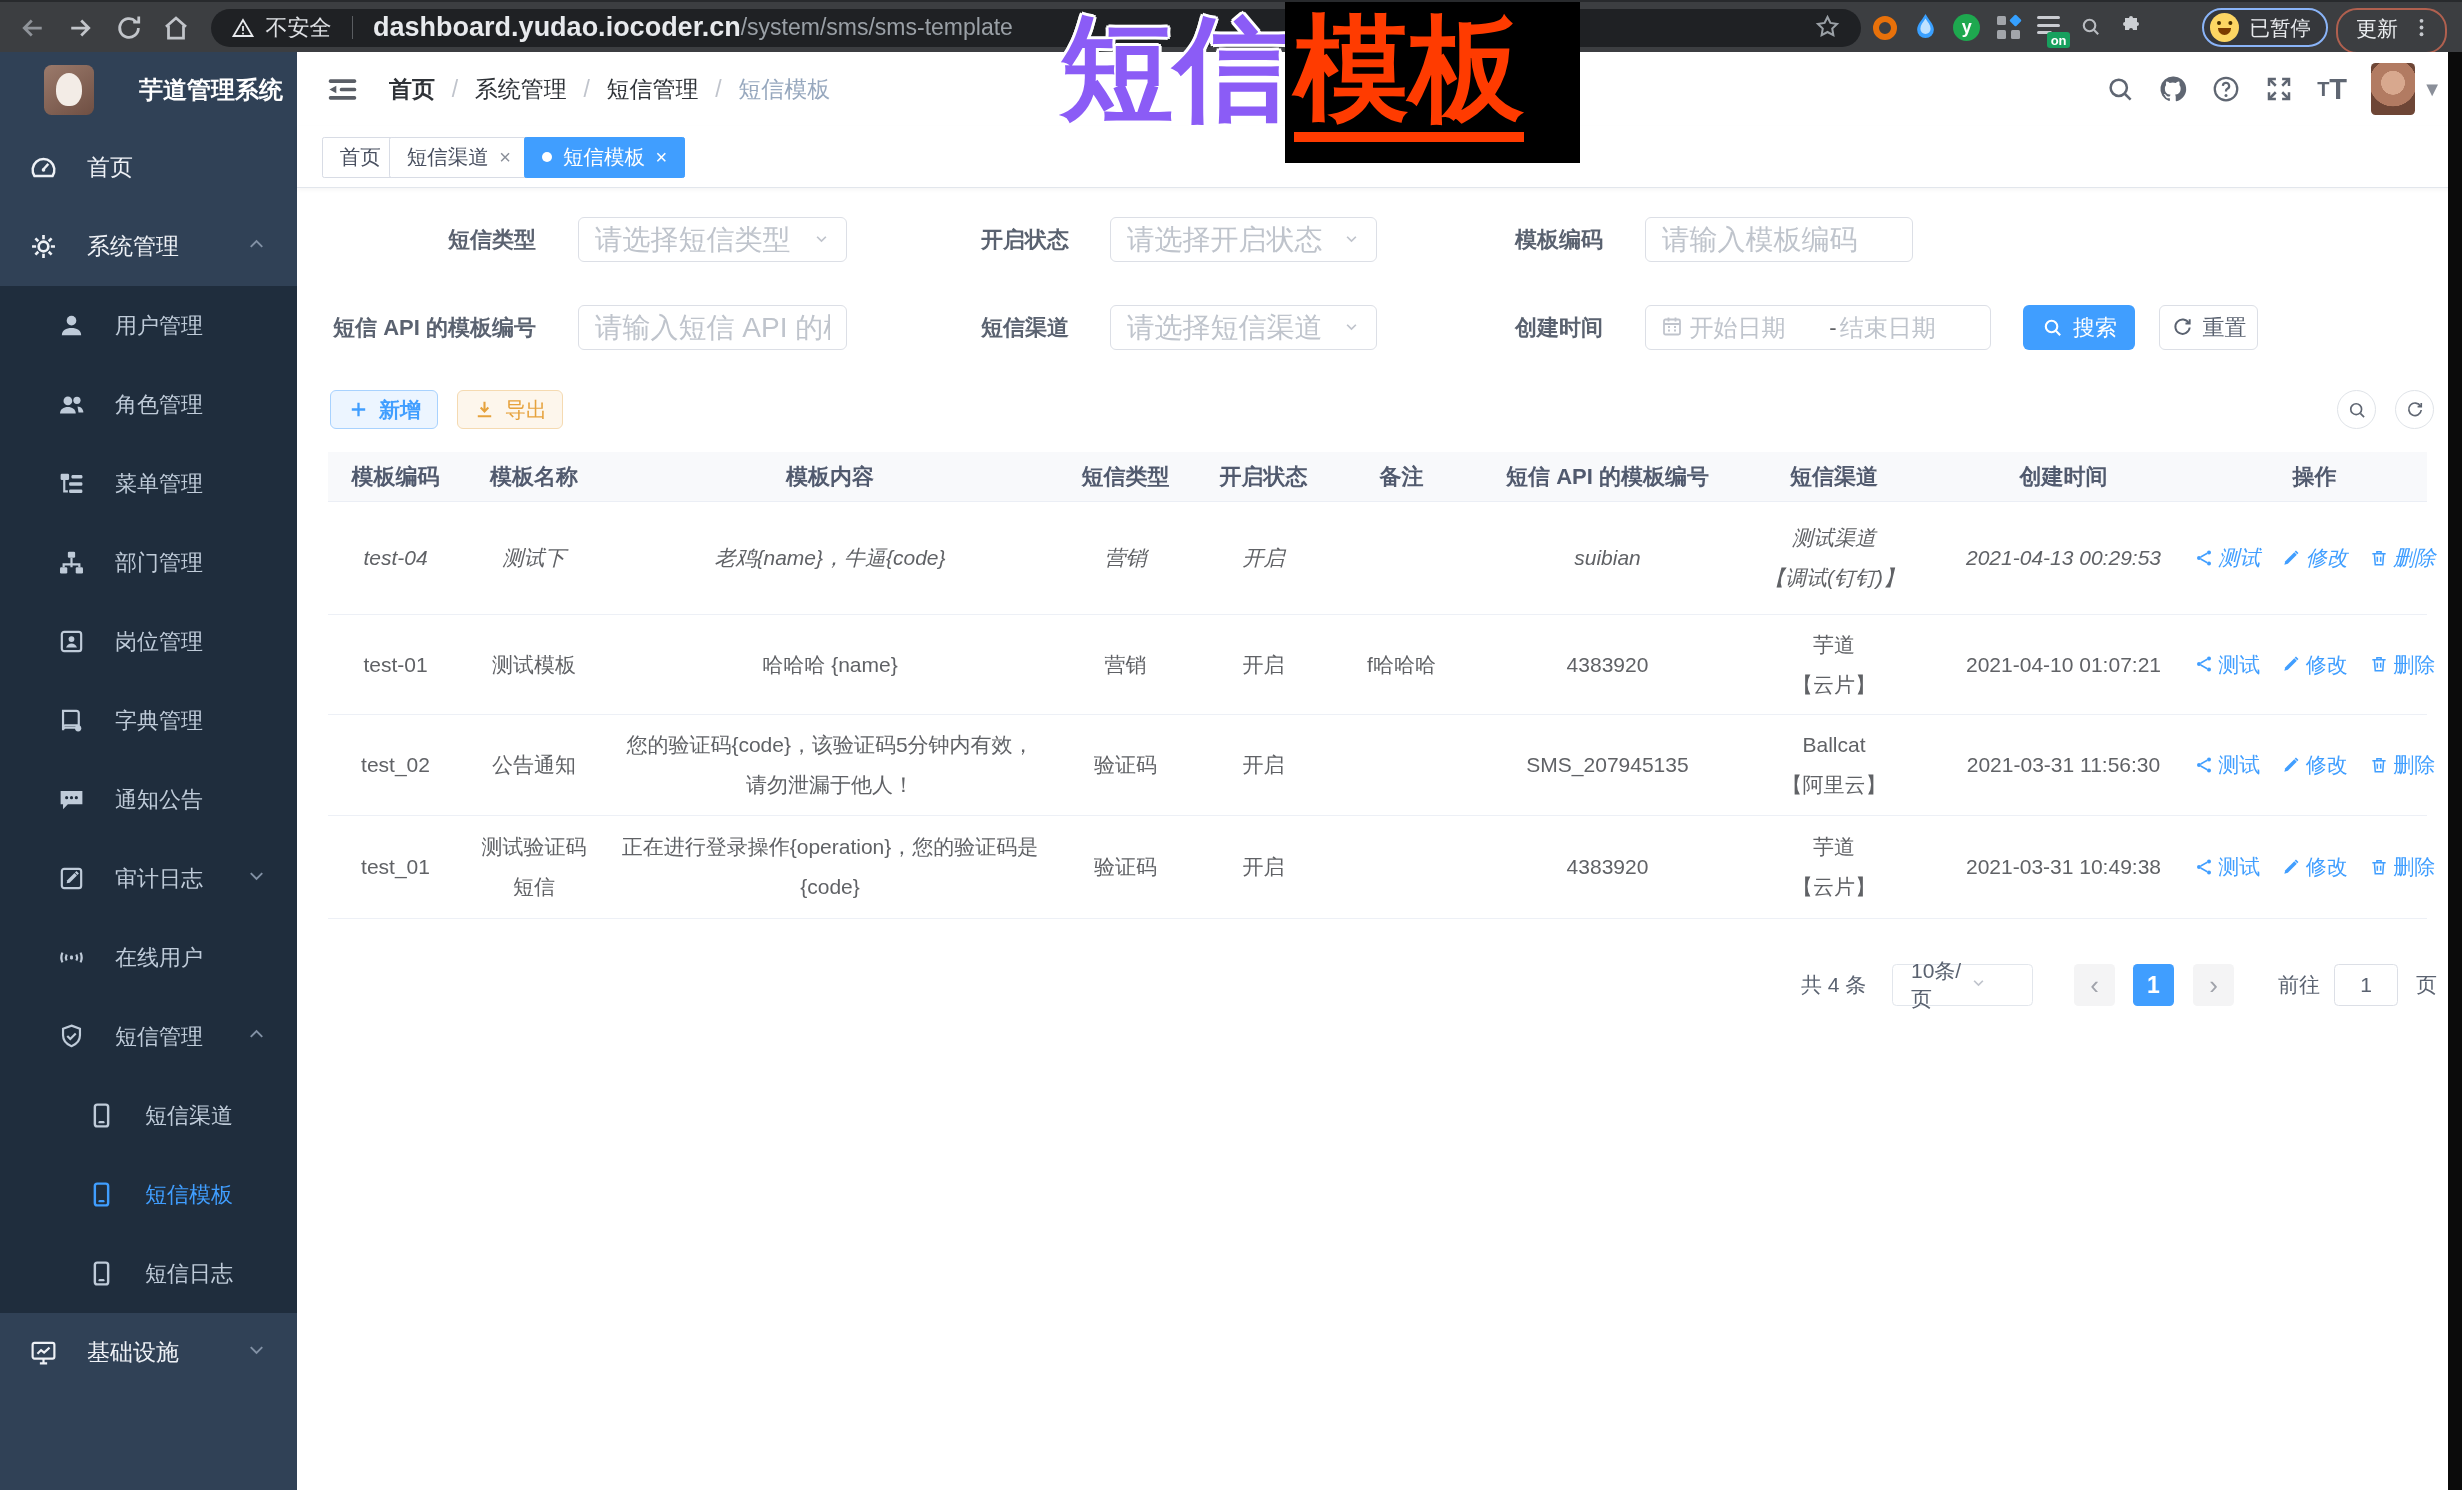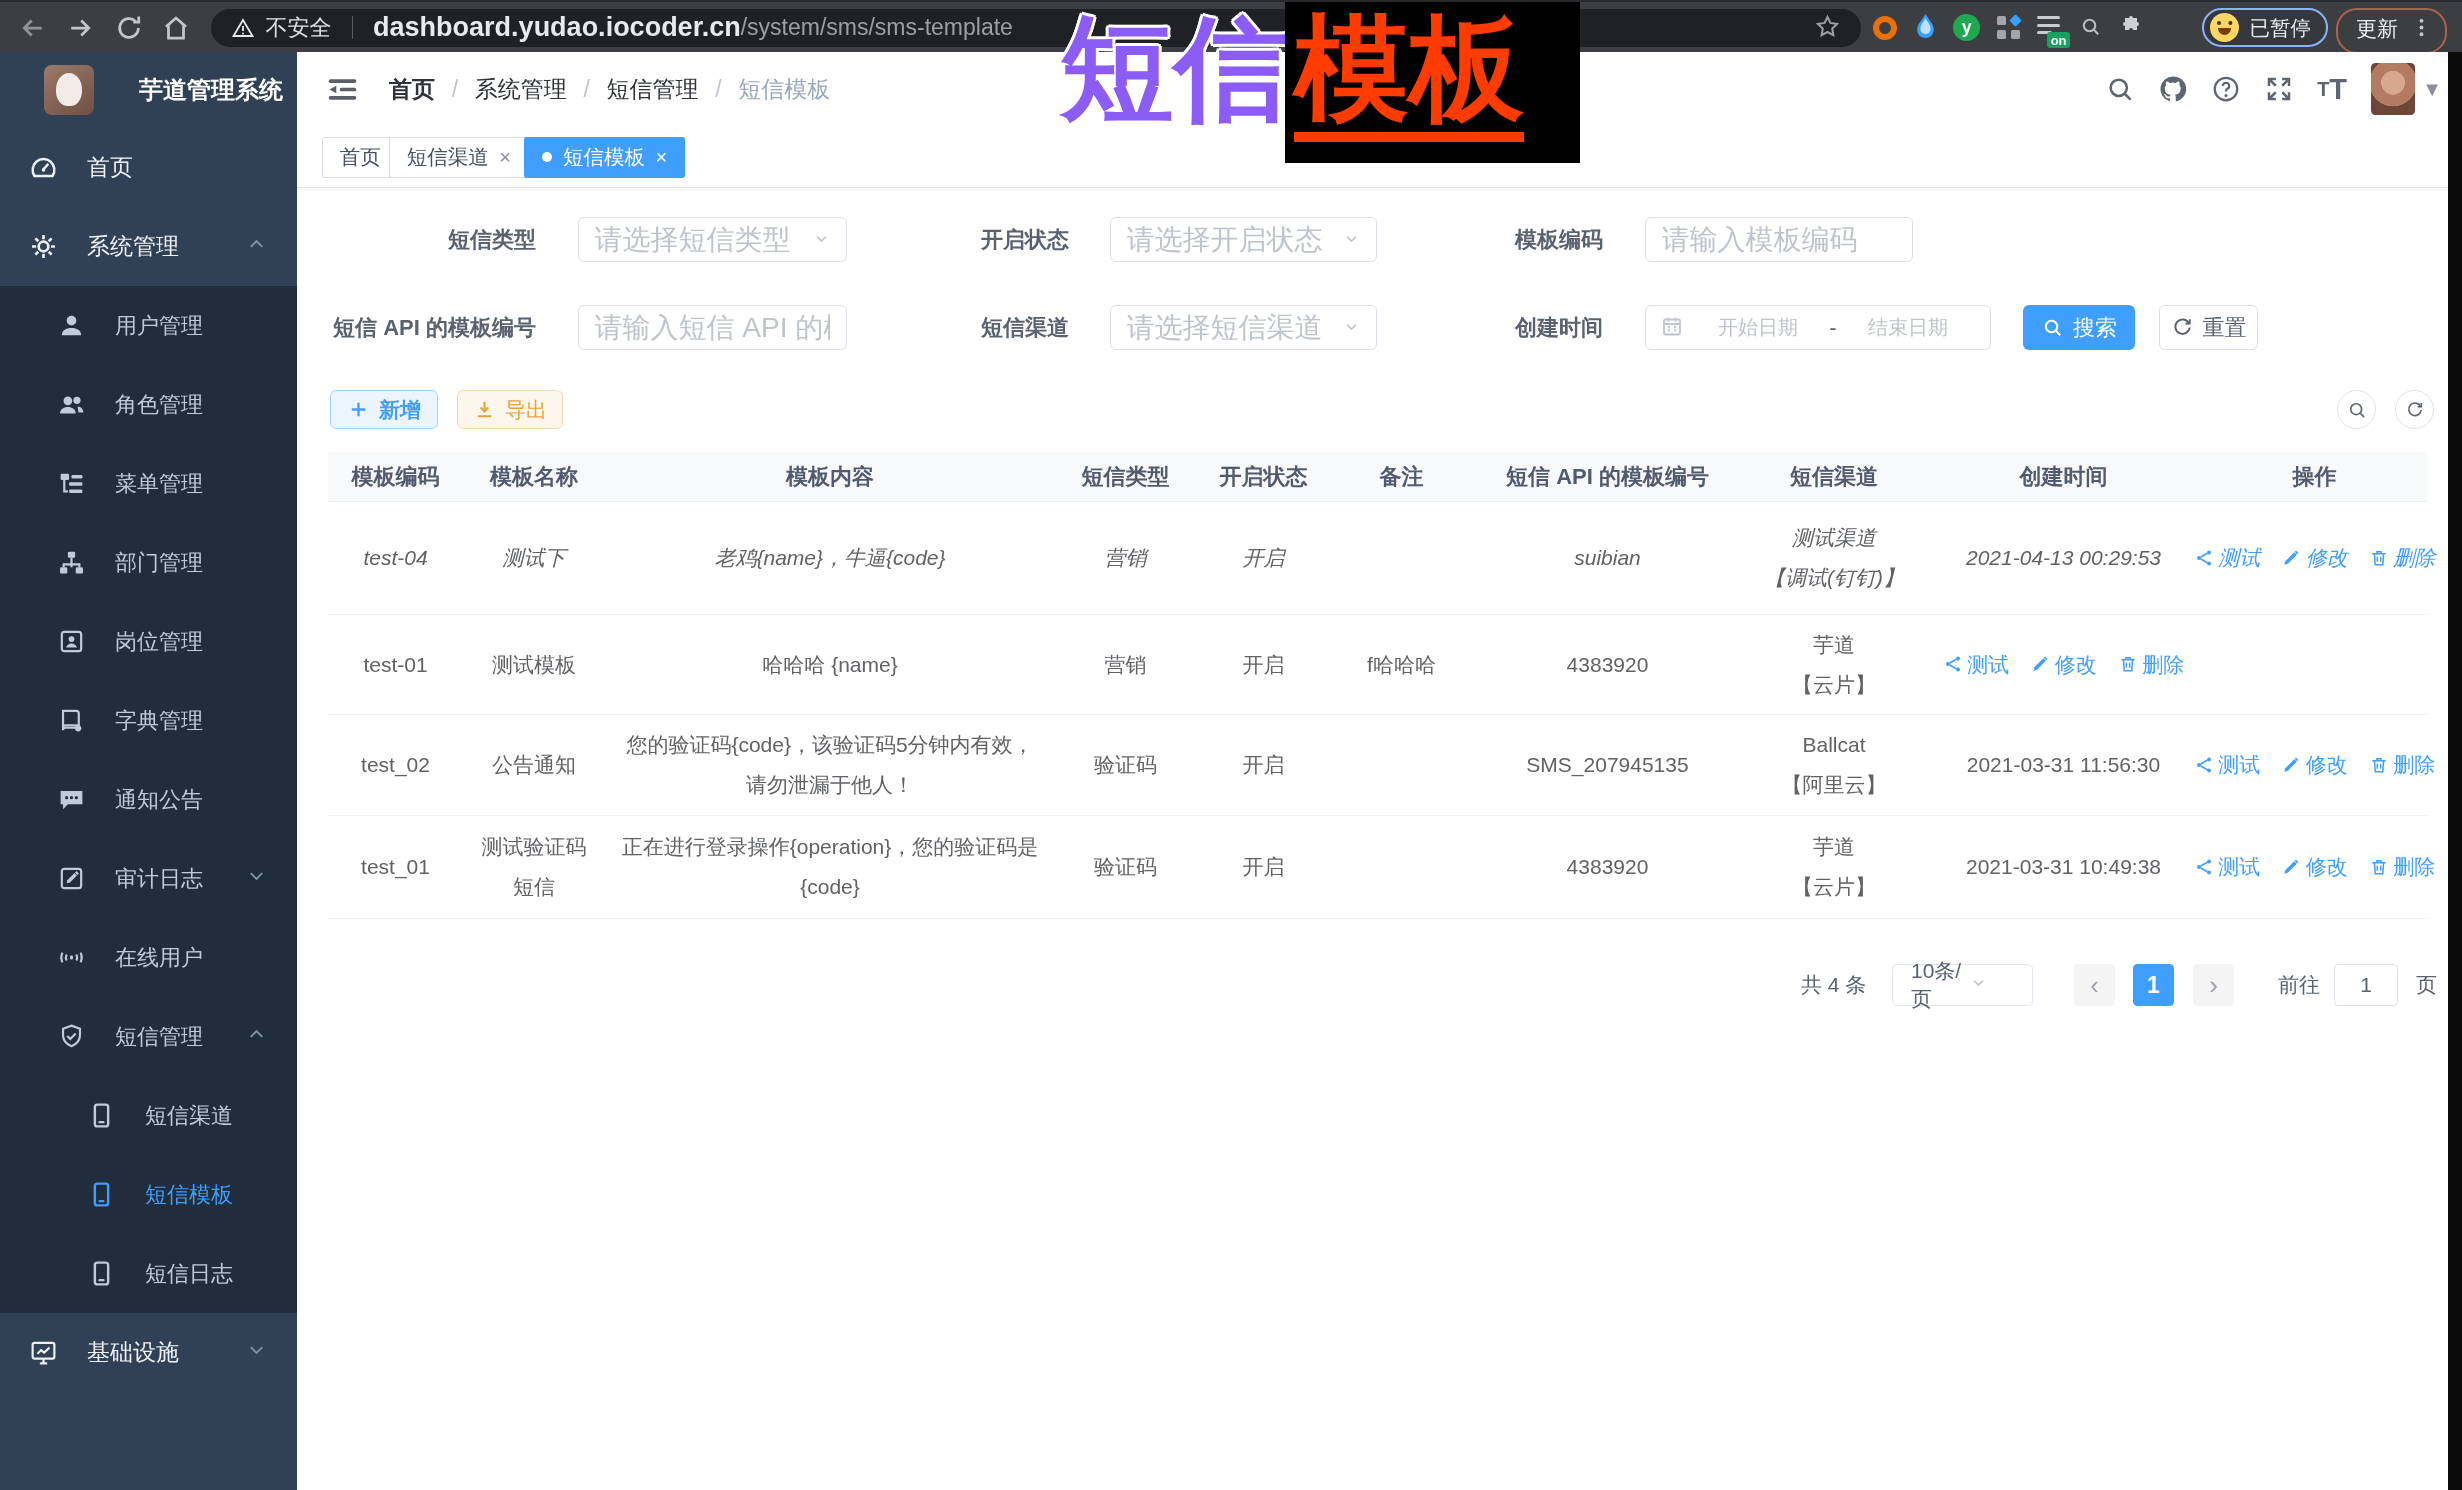--- a/index.html
+++ b/index.html
@@ -105,21 +105,21 @@
 
   
   .f-label{position:absolute;height:45px;line-height:45px;text-align:right;font-size:22px;font-weight:700;color:#5a6270;white-space:nowrap;}
   .f-ctl{position:absolute;height:45px;border:1.5px solid #dcdfe6;border-radius:6px;background:#fff;box-sizing:border-box;display:flex;align-items:center;padding:0 13.6px;overflow:hidden;}
   .f-ctl input{border:none;outline:none;width:100%;font-size:28px;color:#606266;font-family:inherit;background:transparent;}
   .f-ctl input::placeholder{color:#bfc4cc;}
   .f-caret{color:#c0c4cc;flex:none;margin-left:4.5px;}
   .f-caret svg{width:21px;height:21px;}
   .cal-ic{color:#c0c4cc;flex:none;margin-right:6px;}
   .cal-ic svg{width:24px;height:24px;}
-  .dr-ph{color:#bfc4cc;font-size:20px;flex:1;text-align:center;white-space:nowrap;}
+  .dr-ph{color:#bfc4cc;font-size:24px;flex:1;white-space:nowrap;}
   .dr-sep{color:#606266;font-size:22px;flex:none;padding:0 3px;}
   .btn{position:absolute;height:45px;box-sizing:border-box;border-radius:6px;display:flex;align-items:center;justify-content:center;gap:9px;font-size:22px;cursor:pointer;}
   .btn svg{width:23px;height:23px;}
   .btn-search{left:2023px;top:305px;width:112px;background:var(--accent,#409eff);color:#fff;border:none;}
   .btn-reset{left:2159px;top:305px;width:99px;background:#fff;color:#5a6270;border:1.5px solid #dcdfe6;}
 
   
   .btn-add{left:330px;top:390px;width:108px;height:39px;background:#ecf5ff;color:var(--accent,#409eff);border:1.5px solid #a8d2fe;font-size:21px;font-weight:bold;}
   .btn-export{left:457px;top:390px;width:106px;height:39px;background:#fdf6ec;color:var(--warning,#e6a23c);border:1.5px solid #f5dab1;font-size:21px;}
   .circle-btn{position:absolute;top:390px;width:39px;height:39px;border-radius:50%;border:1.5px solid #dfe3e8;box-sizing:border-box;display:flex;align-items:center;justify-content:center;color:#5f6672;cursor:pointer;background:#fff;}
@@ -649,20 +649,23 @@
           <div class="t-cell">
             <span>f哈哈哈</span>
           </div>
           <div class="t-cell mono">
             <span>4383920</span>
           </div>
           <div class="t-cell">
             <span>芋道</span>
             <span>【云片】</span>
           </div>
+          <div class="t-cell mono">
+            <span>2021-04-10 01:07:21</span>
+          </div>
           <div class="t-cell actions">
             <span class="act">
               <span style="display:inline-flex">
                 <svg viewBox="0 0 24 24" fill="currentColor">
                   <circle cx="18" cy="5.5" r="2.4"></circle>
                   <circle cx="6" cy="12" r="2.4"></circle>
                   <circle cx="18" cy="18.5" r="2.4"></circle>
                   <path d="M8 10.8l8-4.5M8 13.2l8 4.5" stroke="currentColor" stroke-width="1.8" fill="none"></path>
                 </svg>
               </span>

